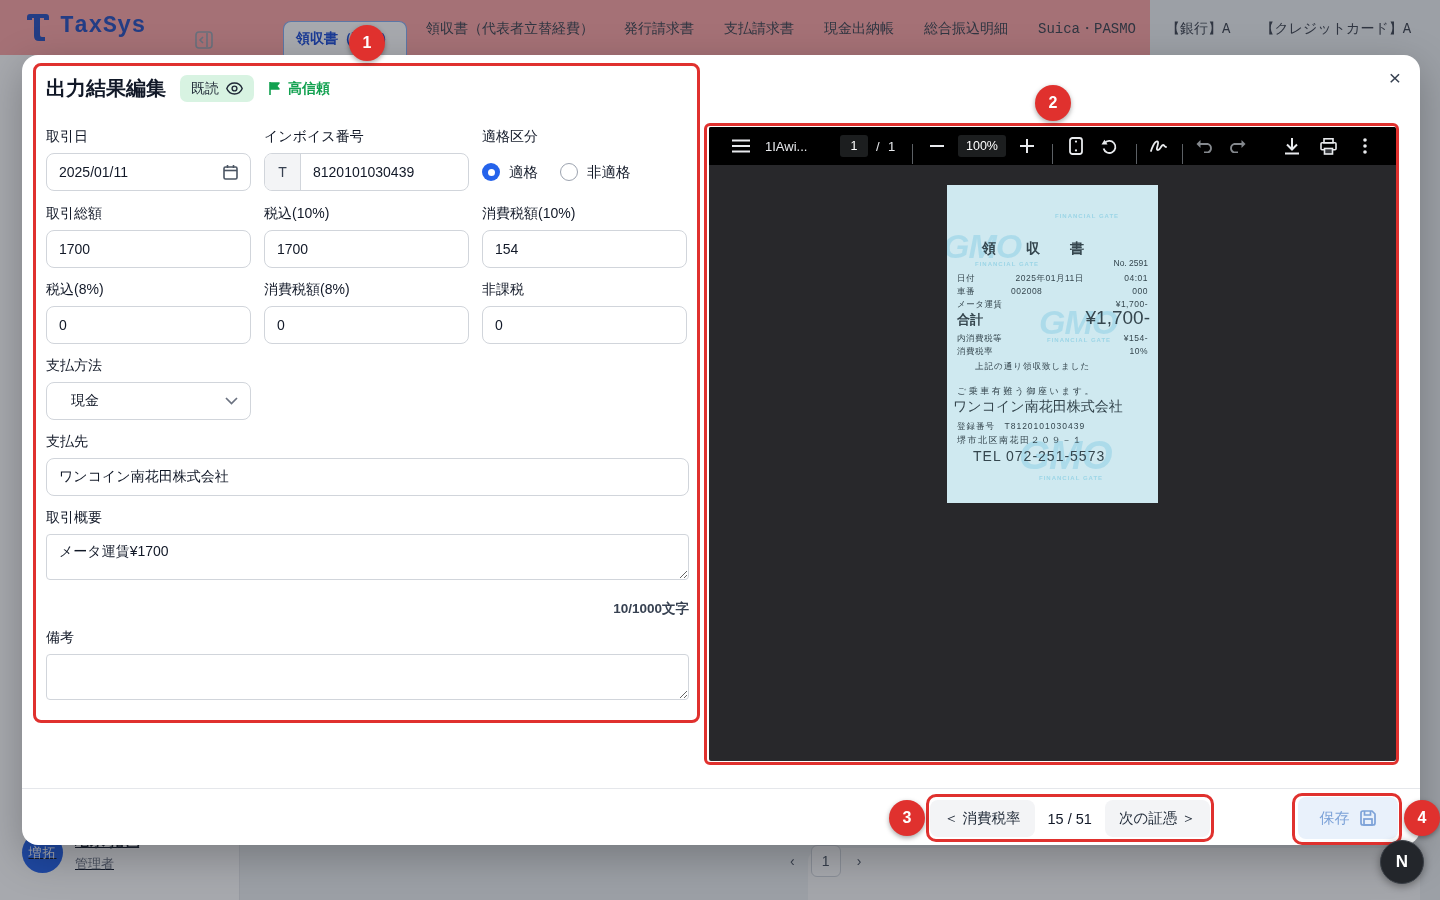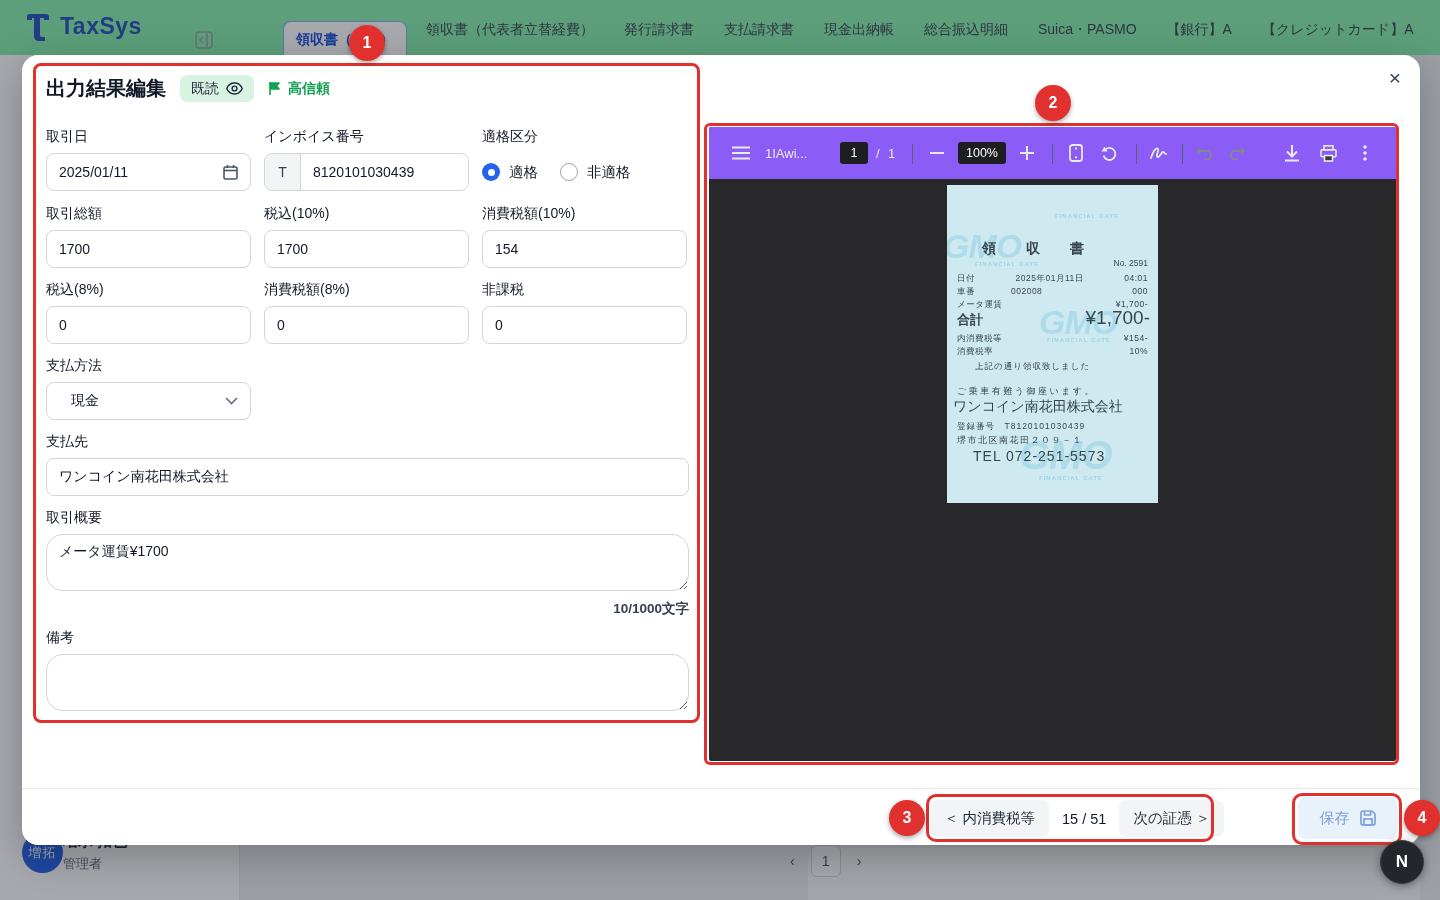--- a/index.html
+++ b/index.html
@@ -5,28 +5,28 @@
   * { margin:0; padding:0; box-sizing:border-box; }
   html,body { width:1440px; height:900px; }
   body {
     position:relative; overflow:hidden;
     font-family:"Liberation Sans","DejaVu Sans",sans-serif;
     background:#f3f4f6; color:#111827;
   }
   
   .page { position:absolute; inset:0; background:#eef0f2; z-index:0; }
   .sidebar-bg { position:absolute; left:0; top:0; width:240px; height:900px; background:#ffffff; border-right:1px solid #e5e7eb; }
-  .topbar { position:absolute; left:0; top:0; width:1440px; height:55px; background:#86efac; }
+  .topbar { position:absolute; left:0; top:0; width:1150px; height:55px; background:#fca5a5;font-family:Liberation Mono, monospace; }
   .logo { position:absolute; left:25px; top:11px; display:flex; align-items:center; gap:8px; }
   .logo-text { font-size:23px; font-weight:700; color:#2a52bd; letter-spacing:.5px; }
   .collapse-btn { position:absolute; left:194px; top:30px; width:19px; height:19px; display:flex; align-items:center; justify-content:center; }
   .tabs { position:absolute; left:283px; top:0; height:55px; width:1157px; display:flex; align-items:center; overflow:hidden; }
   .tab { font-size:14px; color:#3f4651; padding:0 15px; white-space:nowrap; height:55px; line-height:58px; }
   .tab.active { background:#ffffff; color:#1d4ed8; font-weight:700; border:1px solid #86aef2; border-bottom:none; border-radius:8px 8px 0 0; height:34px; line-height:34px; margin:21px 4px 0 0; padding:0 12px; }
-  .user-block { position:absolute; left:22px; top:832px; display:flex; gap:0; align-items:flex-end; }
+  .user-block { position:absolute; left:22px; top:832px; display:flex; gap:12px; align-items:flex-end;text-decoration:underline; }
   .avatar { width:41px; height:41px; border-radius:50%; background:#2563eb; color:#fff; font-size:13px; display:flex; align-items:center; justify-content:center; letter-spacing:1px; }
   .user-name { font-size:15px; font-weight:700; color:#1f2937; }
   .user-role { font-size:13px; color:#6b7280; margin-top:4px; }
   .pager-hint { position:absolute; left:790px; top:845px; display:flex; align-items:center; gap:16px; color:#4b5563; font-size:14px; }
   .pager-num { width:30px; height:32px; border:1px solid #d1d5db; border-radius:6px; background:#fff; display:flex; align-items:center; justify-content:center; }
   .content-card-hint { position:absolute; left:808px; top:848px; width:612px; height:52px; background:#fafafa; border-radius:14px 14px 0 0; }
   
   .overlay { position:absolute; inset:0; background:rgba(23,30,42,.38); z-index:1; }
   
   .modal { position:absolute; left:22px; top:55px; width:1398px; height:790px; background:#ffffff; border-radius:16px; z-index:2; box-shadow:0 12px 40px rgba(0,0,0,.25); }
@@ -44,25 +44,25 @@
   .inp-invoice { padding:0; overflow:hidden; }
   .inv-prefix { width:36px; align-self:stretch; background:#f3f4f6; border-right:1px solid #d1d5db; display:flex; align-items:center; justify-content:center; color:#374151; }
   .inv-value { padding:0 12px; }
   .radio-row { display:flex; align-items:center; gap:22px; height:38px; }
   .radio-opt { display:flex; align-items:center; gap:9px; font-size:14.5px; color:#111827; }
   .radio { width:18px; height:18px; border-radius:50%; }
   .radio.sel { background:#2563eb; position:relative; }
   .radio.sel::after { content:""; position:absolute; left:5.5px; top:5.5px; width:7px; height:7px; border-radius:50%; background:#fff; }
   .radio.unsel { border:1.5px solid #9ca3af; background:#fff; }
   .sel-box { justify-content:space-between;padding-left:24px; }
-  textarea.ta { width:643px; height:57px; border:1px solid #d1d5db; border-radius:17px; padding:8px 12px; font-size:14px; color:#111827; font-family:inherit; resize:both; }
+  textarea.ta { width:643px; height:46px; border:1px solid #d1d5db; border-radius:4px; padding:8px 12px; font-size:14px; color:#111827; font-family:inherit; resize:both; }
   .counter { position:absolute; width:643px; text-align:right; font-size:13.5px; color:#374151; }
   
   .viewer { position:absolute; left:687px; top:72px; width:687px; height:634px; background:#28282b; overflow:hidden; border-radius:2px; }
-  .pdf-toolbar { position:absolute; left:0; top:0; width:100%; height:52px; background:#8b5cf6; }
+  .pdf-toolbar { position:absolute; left:0; top:0; width:100%; height:38px; background:#000000; }
   .pdf-toolbar .ico { position:absolute; top:50%; transform:translateY(-50%); display:flex; align-items:center; justify-content:center; width:30px; height:30px; }
   .tb-text { position:absolute; color:#e8eaed; font-size:13px; top:50%; transform:translateY(-50%); }
   .tb-box { position:absolute; background:#1c1e1f; border-radius:3px; color:#fff; font-size:12.5px; display:flex; align-items:center; justify-content:center; top:50%; transform:translateY(-50%); }
   .tb-div { position:absolute; width:1px; height:20px; background:#5c6065; top:17px; }
   .receipt { position:absolute; left:238px; top:58px; width:211px; height:318px; background:#cfe9f0; color:#35464e; overflow:hidden; }
   .r-abs { position:absolute; white-space:nowrap; }
   .wm { position:absolute; font-style:italic; font-weight:900; color:rgba(0,156,205,.17); letter-spacing:-1px; }
   .wm-sub { position:absolute; font-size:6px; font-weight:700; color:rgba(0,156,205,.25); letter-spacing:1px; }
   .r-row { position:absolute; left:10px; right:10px; display:flex; justify-content:space-between; font-size:8.5px; letter-spacing:.5px; }
   
@@ -373,21 +373,21 @@
       <span class="r-abs" style="left:10px; top:200px; font-size:9px; letter-spacing:2.5px;">ご乗車有難う御座います。</span>
       <span class="r-abs" style="left:6px; top:213px; font-size:14px; font-weight:500;">ワンコイン南花田株式会社</span>
       <span class="r-abs" style="left:10px; top:236px; font-size:8.5px; letter-spacing:1px;">登録番号　T8120101030439</span>
       <span class="r-abs" style="left:10px; top:249px; font-size:9px; letter-spacing:1.5px;">堺市北区南花田２０９－１</span>
       <span class="r-abs" style="left:26px; top:263px; font-size:14px; letter-spacing:1px;">TEL 072-251-5573</span>
     </div>
   </div>
 
   <div class="footer-divider"></div>
   <div class="nav-group">
-    <button class="nav-btn">＜ 内消費税等</button>
+    <button class="nav-btn">＜ 消費税率</button>
     <span class="nav-counter">15 / 51</span>
     <button class="nav-btn">次の証憑 ＞</button>
   </div>
   <button class="save-btn">
     <span>保存</span>
     <svg width="18" height="18" viewBox="0 0 18 18">
         <path d="M2 4 q0-2 2-2 h9 l3 3 v9 q0 2 -2 2 h-10 q-2 0 -2-2 z" fill="none" stroke="#7ca2d8" stroke-width="1.7" stroke-linejoin="round"></path>
         <path d="M5.5 2 v4 h6 v-4" fill="none" stroke="#7ca2d8" stroke-width="1.7"></path>
         <rect x="5" y="10" width="8" height="6" fill="none" stroke="#7ca2d8" stroke-width="1.7"></rect>
       </svg>

